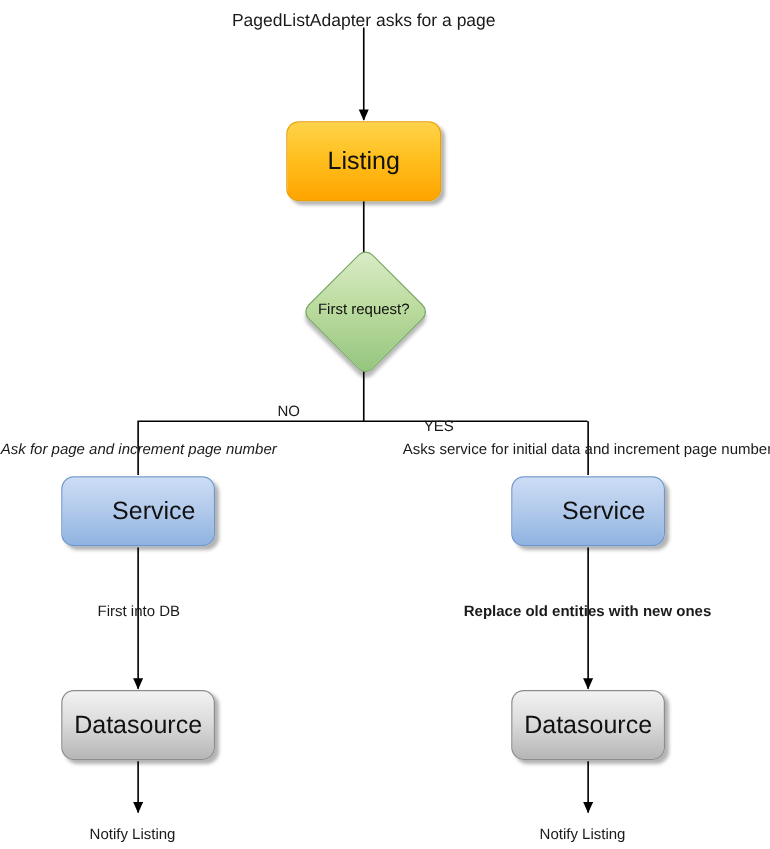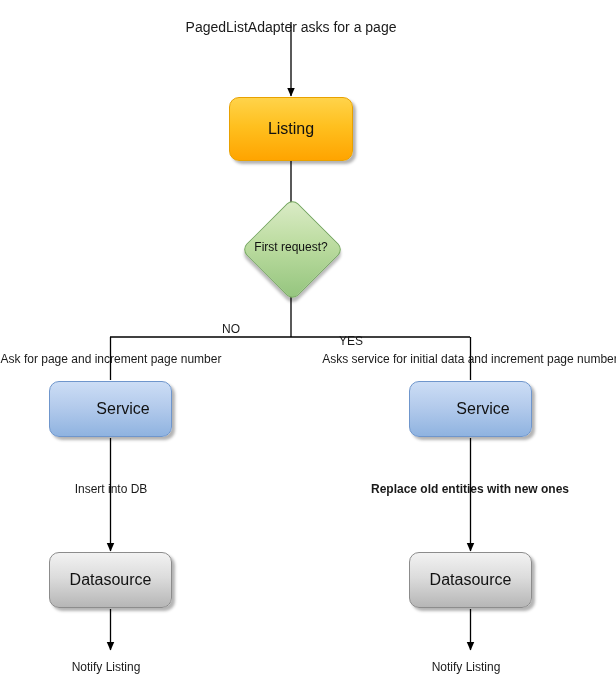--- a/index.html
+++ b/index.html
@@ -29,21 +29,21 @@
   }
   .node {
     position: absolute;
     box-sizing: border-box;
     display: flex;
     align-items: center;
     justify-content: center;
     text-align: center;
   }
   .node-label {
-    font-size: 16px;
+    font-size: 20px;
     line-height: 1.1;
     color: #111111;
     white-space: nowrap;
   }
 
   
   .rect-node {
     border-radius: 10px;
     border: 1px solid #9a9a9a;
     box-shadow: 3px 3px 3px rgba(0,0,0,0.30);
@@ -133,45 +133,45 @@
 
     <line x1="110.5" y1="438" x2="110.5" y2="551" stroke="#000000" stroke-width="1.3" marker-end="url(#arrowhead)"></line>
 
     <line x1="470.5" y1="438" x2="470.5" y2="551" stroke="#000000" stroke-width="1.3" marker-end="url(#arrowhead)"></line>
 
     <line x1="110.5" y1="609" x2="110.5" y2="650" stroke="#000000" stroke-width="1.3" marker-end="url(#arrowhead)"></line>
 
     <line x1="470.5" y1="609" x2="470.5" y2="650" stroke="#000000" stroke-width="1.3" marker-end="url(#arrowhead)"></line>
   </svg>
 
-  <div class="caption" style="left:291px; top:19px;">PagedListAdapter asks for a page</div>
+  <div class="caption" style="left:291px; top:8px;">PagedListAdapter asks for a page</div>
 
   <div class="node rect-node listing" style="left:229px; top:97px; width:124px; height:64px;">
     <span class="node-label">Listing</span>
   </div>
 
   <div class="node diamond-node" style="left:240px; top:197px; width:102px; height:102px;">
     <span class="diamond-shape"></span>
     <span class="node-label">First request?</span>
   </div>
 
   <div class="edge-label" style="left:231px; top:322px;">NO</div>
   <div class="edge-label" style="left:351px; top:334px;">YES</div>
 
-  <div class="edge-label" style="left:111px; top:352px;">Ask for page and increment page number</div>
+  <div class="edge-label" style="left:111px; top:352px;font-style:italic;">Ask for page and increment page number</div>
   <div class="edge-label" style="left:470px; top:352px;">Asks service for initial data and increment page number</div>
 
   <div class="node rect-node service" style="left:49px; top:381px; width:123px; height:56px;">
     <span class="node-label">Service</span>
   </div>
   <div class="node rect-node service" style="left:409px; top:381px; width:123px; height:56px;">
     <span class="node-label">Service</span>
   </div>
 
-  <div class="edge-label" style="left:111px; top:482px;">Insert into DB</div>
+  <div class="edge-label" style="left:111px; top:482px;">First into DB</div>
   <div class="edge-label" style="left:470px; top:482px;font-weight:bold;">Replace old entities with new ones</div>
 
   <div class="node rect-node datasource" style="left:49px; top:552px; width:123px; height:56px;">
     <span class="node-label">Datasource</span>
   </div>
   <div class="node rect-node datasource" style="left:409px; top:552px; width:123px; height:56px;">
     <span class="node-label">Datasource</span>
   </div>
 
   <div class="edge-label" style="left:106px; top:660px;">Notify Listing</div>

